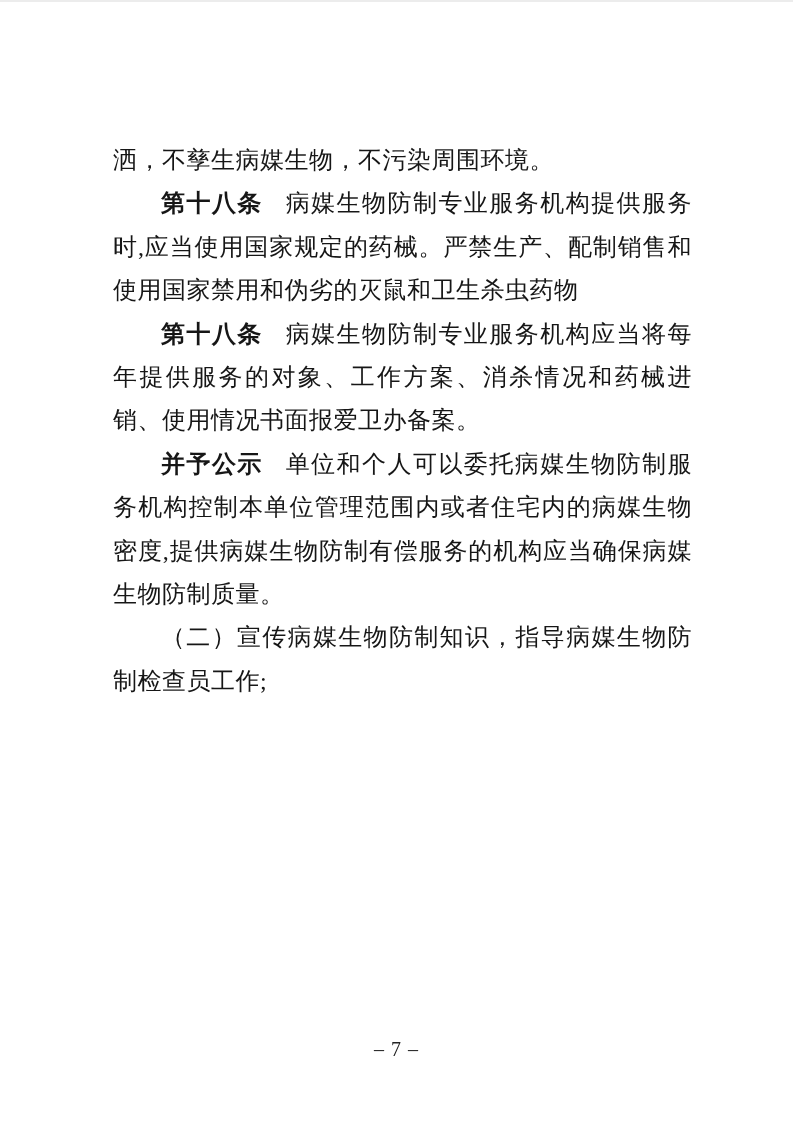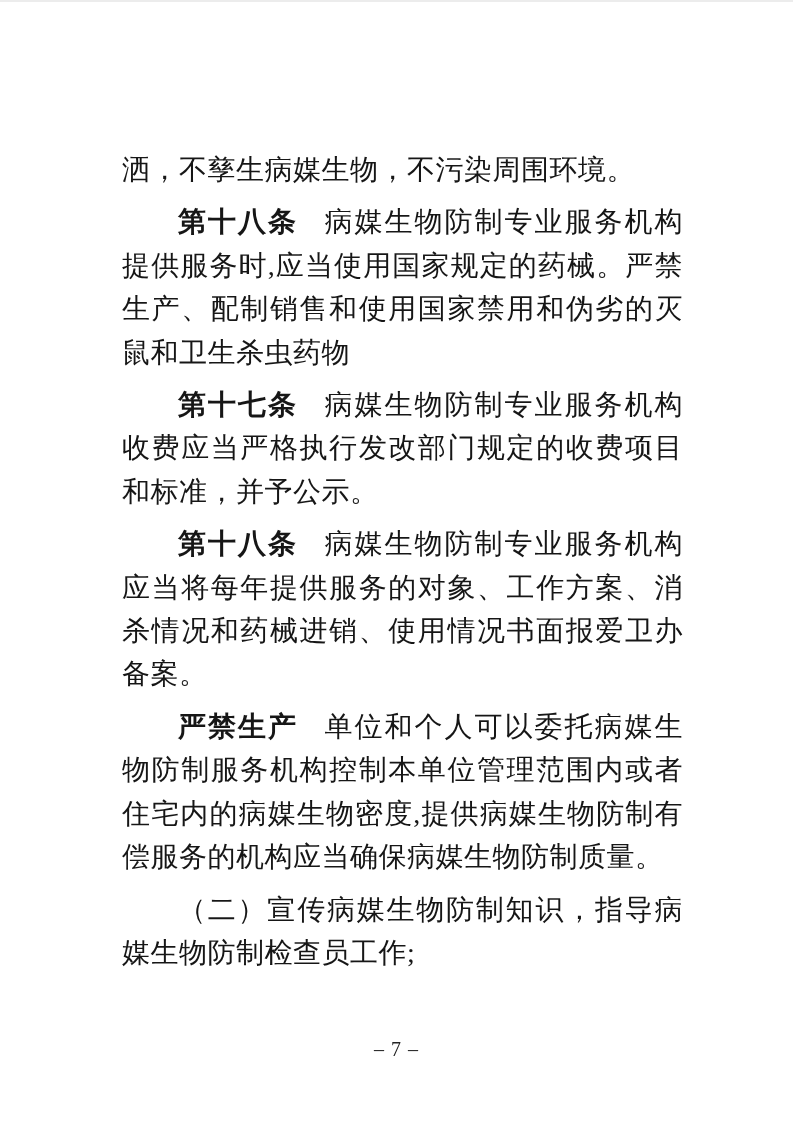--- a/index.html
+++ b/index.html
@@ -25,22 +25,22 @@
     height: 2px;
     background: #ececec;
   }
   .content {
     position: absolute;
     left: 113px;
     top: 139px;
     width: 579px;
   }
   .content p {
-    margin: 9px;
-    font-size: 28px;
+    margin: 0;
+    font-size: 24px;
     line-height: 43.4px;
     text-align: justify;
     text-justify: inter-ideograph;
     text-indent: 2em;
     letter-spacing: 0.5px;
   }
   .content p.no-indent {
     text-indent: 0;
   }
   .term {
@@ -63,25 +63,24 @@
 
 <div class="page">
   <div class="scan-edge"></div>
 
   <div class="content">
     <p class="no-indent"><span>洒，不孳生病媒生物，不污染周围环境。</span></p>
 
 
     <p><span class="term">第十八条</span><span>病媒生物防制专业服务机构提供服务时,应当使用国家规定的药械。严禁生产、配制销售和使用国家禁用和伪劣的灭鼠和卫生杀虫药物</span></p>
 
-    <p><span class="term">第十七条</span><span>病媒生物防制专业服务机构收费应当严格执行发改部门规定的收费项目和标准，并予公示。</span></p>
 
     <p><span class="term">第十八条</span><span>病媒生物防制专业服务机构应当将每年提供服务的对象、工作方案、消杀情况和药械进销、使用情况书面报爱卫办备案。</span></p>
 
-    <p><span class="term">严禁生产</span><span>单位和个人可以委托病媒生物防制服务机构控制本单位管理范围内或者住宅内的病媒生物密度,提供病媒生物防制有偿服务的机构应当确保病媒生物防制质量。</span></p>
+    <p><span class="term">并予公示</span><span>单位和个人可以委托病媒生物防制服务机构控制本单位管理范围内或者住宅内的病媒生物密度,提供病媒生物防制有偿服务的机构应当确保病媒生物防制质量。</span></p>
 
 
 
     <p><span>（二）宣传病媒生物防制知识，指导病媒生物防制检查员工作;</span></p>
   </div>
 
   <div class="footer">– 7 –</div>
 </div>
 
 </body></html>

